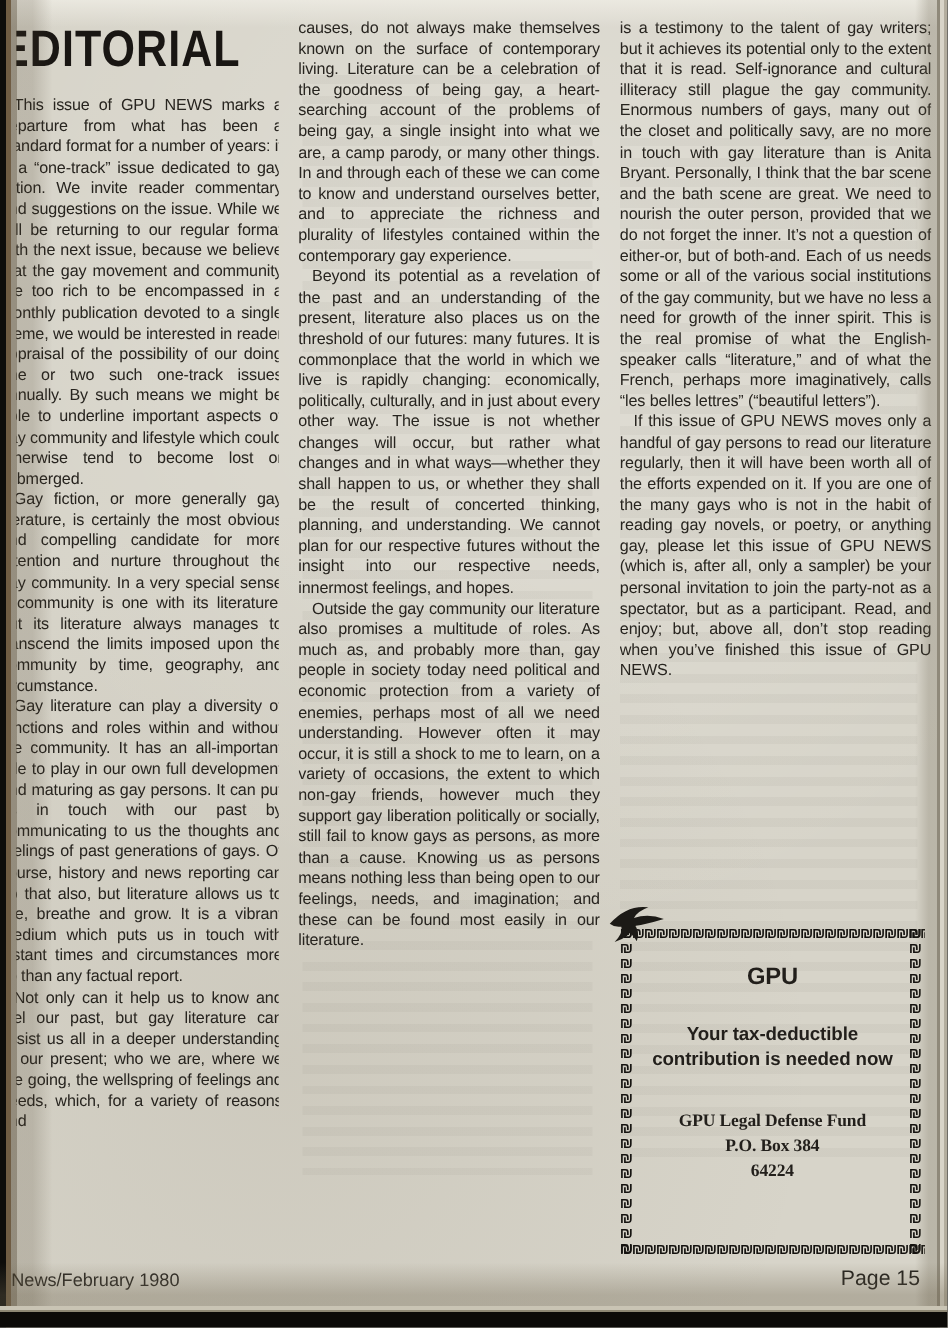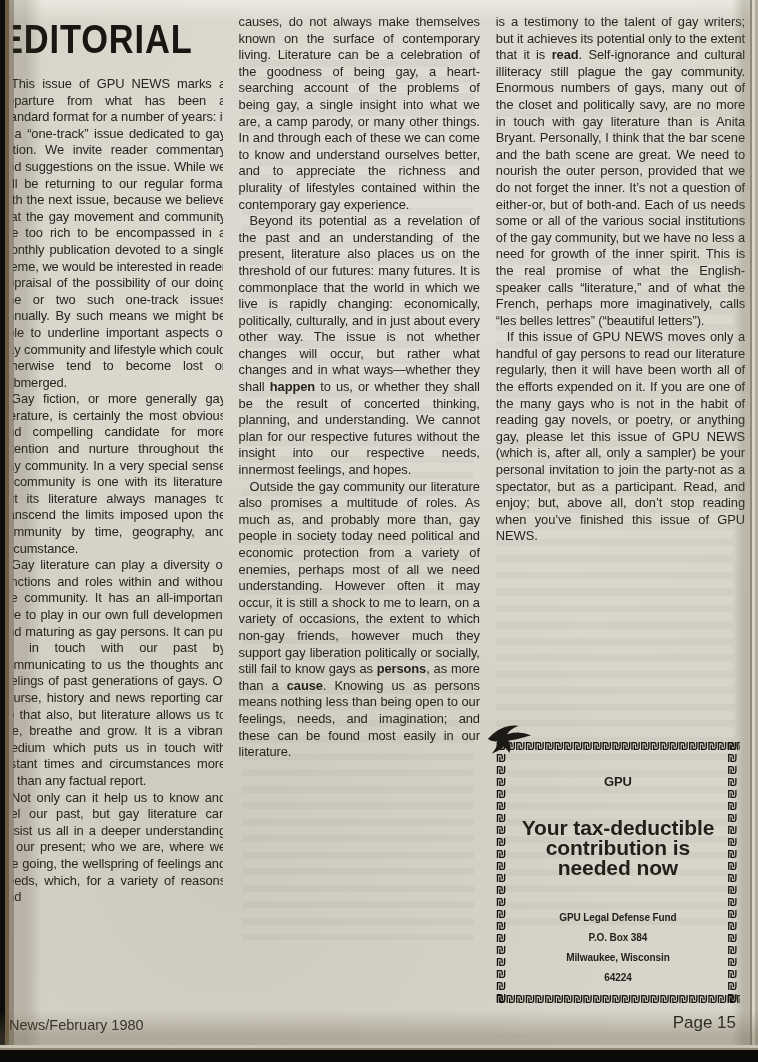--- a/index.html
+++ b/index.html
@@ -34,33 +34,33 @@
   .col-mid   { width:244px; overflow:hidden; height:100%; }
   .col-right { width:252px; position:relative; height:100%; }
   .col-right-text { max-height:705px; overflow:hidden; }
 
   .heading { font-weight:bold; font-size:41px; line-height:46px; letter-spacing:1px;
     transform:scaleX(.84); transform-origin:0 0; white-space:nowrap;
     margin:2px 0 14px 0; color:#191613; }
 
   .para { margin:0; text-indent:11px; }
   .col-mid .para:first-child, .col-right-text .para:first-child { text-indent:0; }
-  .para b { font-weight:bold; }
+  .para b { font-weight:normal; }
 
   
   .adbox { position:absolute; left:0; right:5px; top:726px; height:266px; }
   .meander { position:absolute; color:#14120f; font-weight:bold; font-size:12px; overflow:hidden; z-index:1; }
   .m-top    { top:0; left:0; right:0; height:13px; line-height:12px; white-space:nowrap; letter-spacing:-1px; }
   .m-bottom { bottom:0; left:0; right:0; height:13px; line-height:12px; white-space:nowrap; letter-spacing:-1px; }
   .m-left   { top:0; bottom:0; left:0;  width:13px; line-height:12px; word-break:break-all; }
   .m-right  { top:0; bottom:0; right:0; width:13px; line-height:12px; word-break:break-all; }
   .ad-content { position:absolute; inset:14px; text-align:center; font-weight:bold; color:#221f1b; z-index:2; }
-  .ad-title   { font-size:13px; line-height:20px; margin-top:18px; }
-  .ad-appeal  { font-size:21px; line-height:20px; margin-top:26px; padding:0 2px; }
-  .ad-address { font-size:10px; line-height:20px; margin-top:30px; }
+  .ad-title   { font-size:19px; line-height:20px; margin-top:18px; }
+  .ad-appeal  { font-size:15px; line-height:20px; margin-top:26px; padding:0 2px; }
+  .ad-address { font-size:14px; line-height:20px; margin-top:30px;font-family:Liberation Serif, serif; }
   .bird { position:absolute; left:-10px; top:-18px; z-index:3; }
 
   .footer-left  { position:absolute; left:9px;  top:1017px; font-size:14.5px; color:#2b2823; z-index:3; }
   .footer-right { position:absolute; right:22px; top:1013px; font-size:17px;  color:#22201c; z-index:3; }
 </style>
 </head>
 <body>
 
 <div class="scan">
 
@@ -105,21 +105,20 @@
         <div class="meander m-left">₪₪₪₪₪₪₪₪₪₪₪₪₪₪₪₪₪₪₪₪₪₪₪₪₪₪</div>
         <div class="meander m-right">₪₪₪₪₪₪₪₪₪₪₪₪₪₪₪₪₪₪₪₪₪₪₪₪₪₪</div>
         <div class="ad-content">
           <div class="ad-title">
             <div>GPU</div>
           </div>
           <div class="ad-appeal">Your tax-deductible contribution is needed now</div>
           <div class="ad-address">
             <div>GPU Legal Defense Fund</div>
             <div>P.O. Box 384</div>
-            <div>Milwaukee, Wisconsin</div>
             <div>64224</div>
           </div>
         </div>
       </div>
     </div>
 
   </div>
 
   <div class="footer-left">News/February 1980</div>
   <div class="footer-right">Page 15</div>

